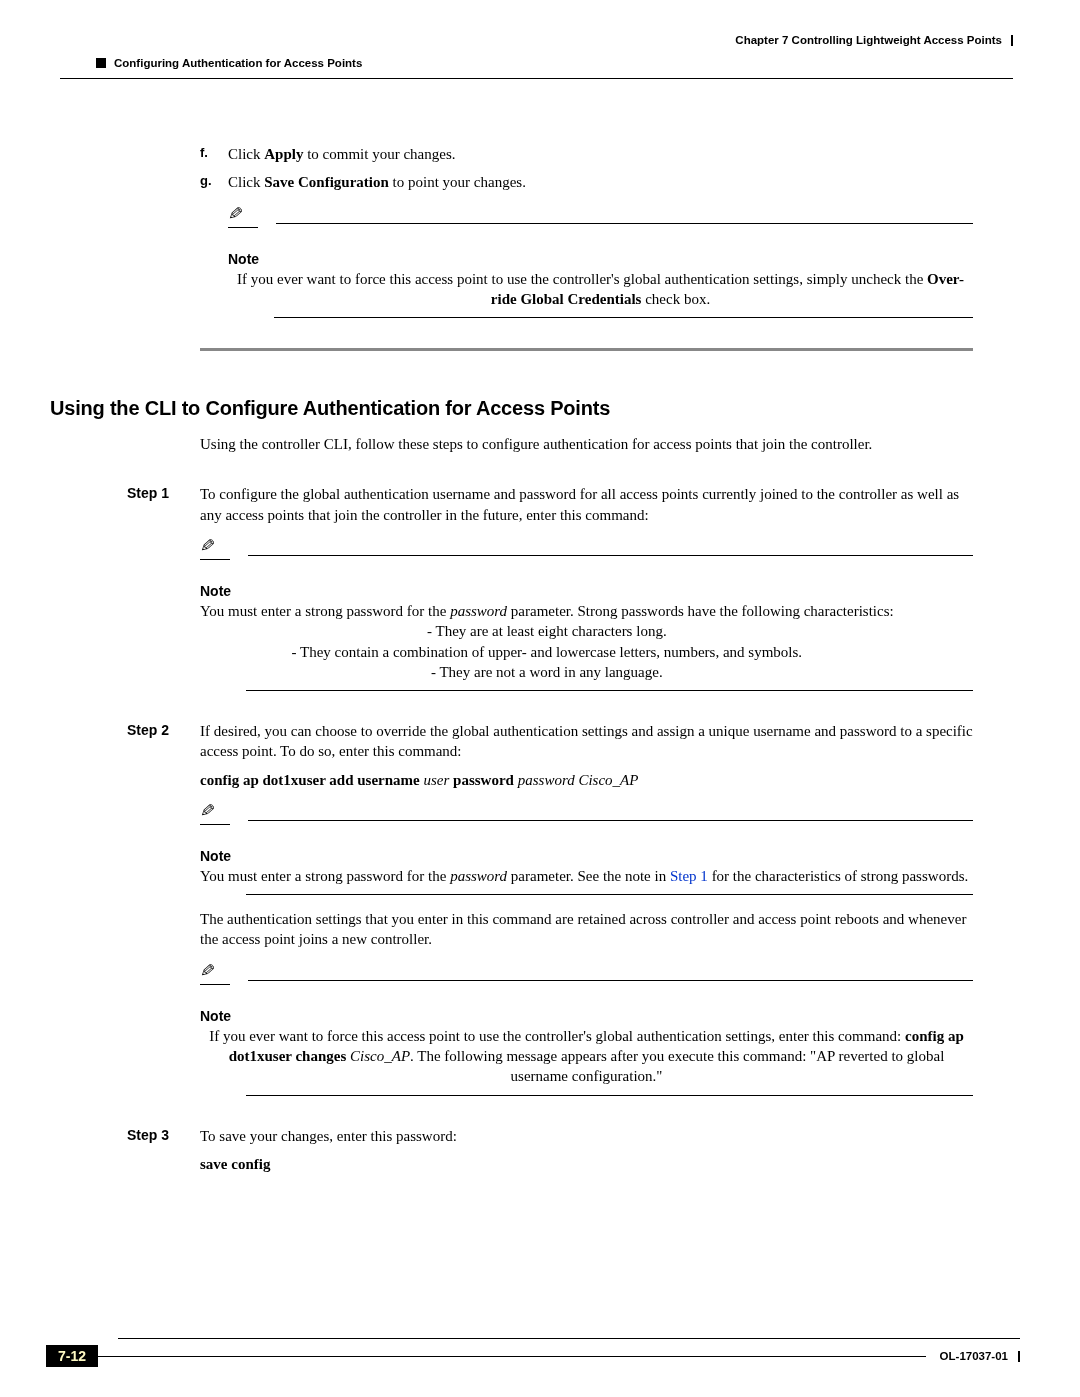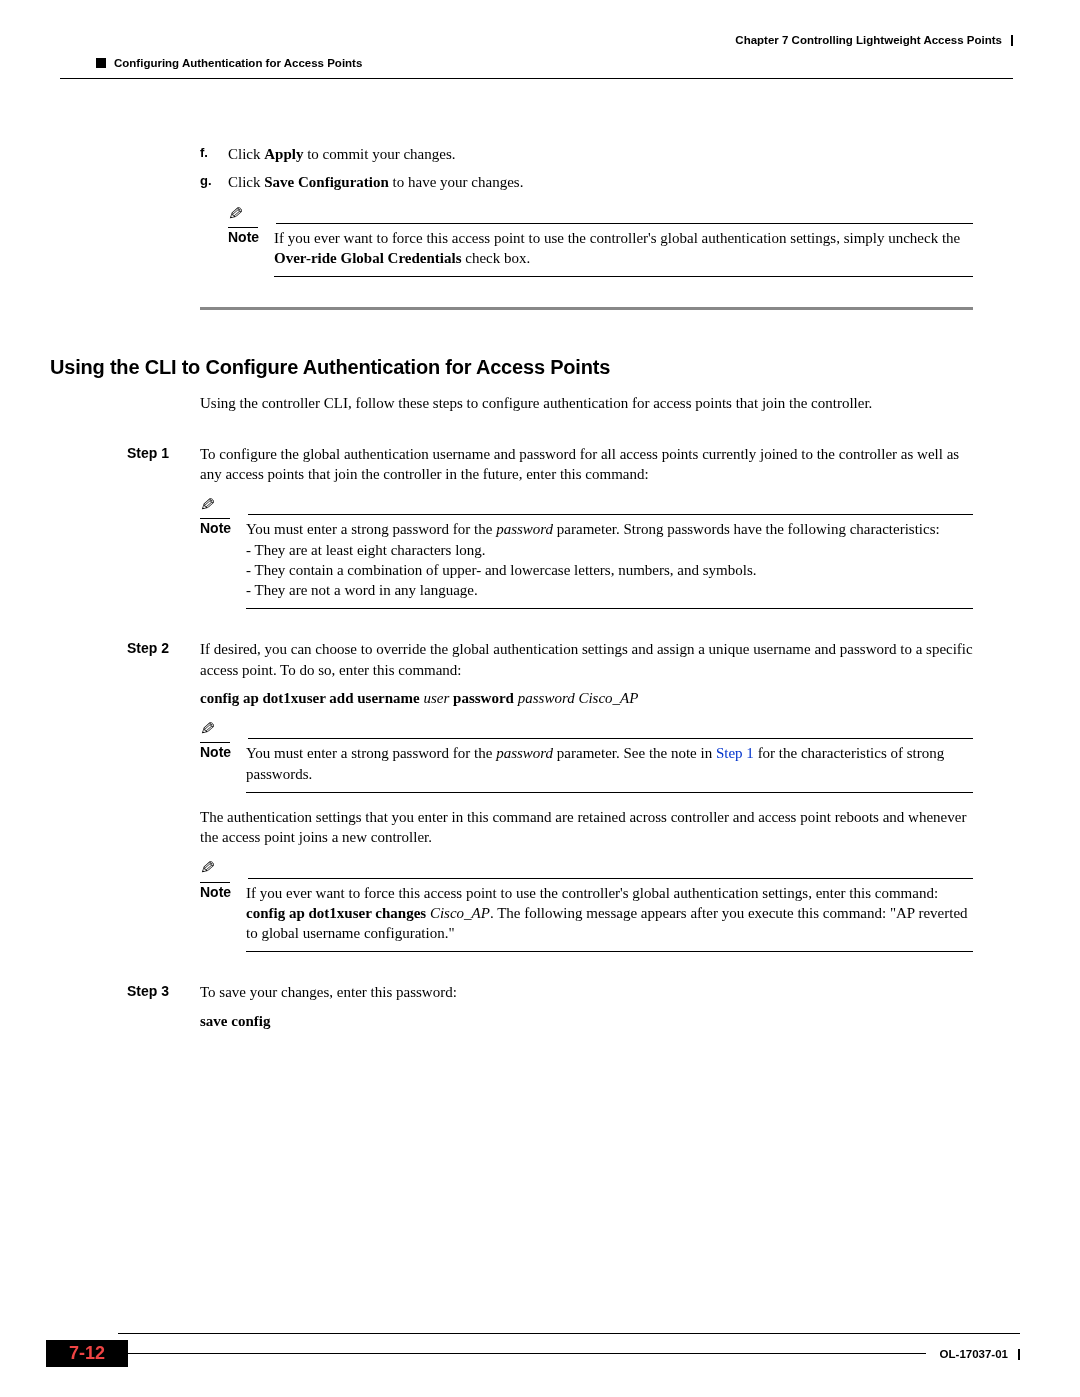--- a/index.html
+++ b/index.html
@@ -100,32 +100,34 @@
     margin-bottom: 4px;
   }
   .icon-underline {
     width: 30px;
     border-top: 1.5px solid #000;
     margin-top: 2px;
   }
   .note-row {
     display: flex;
     align-items: flex-start;
-    margin-top: 0;
+    margin-top: 22px;
+    flex-direction: column;
   }
   .note-row .note-label {
     font-family: Arial, Helvetica, sans-serif;
     font-weight: bold;
     font-size: 14px;
     width: 46px;
     flex: none;
   }
   .note-row .note-body {
     flex: 1;
     line-height: 1.35;
+    text-align: center;
   }
   .note-bottom-rule {
     border-top: 1px solid #000;
     margin-top: 8px;
     margin-left: 46px;
   }
   .sep-bar {
     margin: 30px 0 0 0;
     height: 3px;
     background: #888;
@@ -187,25 +189,25 @@
     margin-left: 14px;
   }
   .footer-bottom {
     display: flex;
     align-items: center;
     margin-top: 6px;
     margin-left: -72px;
   }
   .page-box {
     background: #000;
-    color: #ef4444;
-    font-family: Arial, Helvetica, sans-serif;
-    font-weight: bold;
-    font-size: 18px;
-    padding: 3px 23px;
+    color: #fef9c3;
+    font-family: Arial, Helvetica, sans-serif;
+    font-weight: bold;
+    font-size: 14px;
+    padding: 3px 12px;
   }
   .footer-tail-rule {
     flex: 1;
     border-top: 1px solid #000;
     margin-left: 0;
     height: 0;
     align-self: center;
   }
   .doc-id {
     font-family: Arial, Helvetica, sans-serif;
@@ -238,21 +240,21 @@
 
   <div class="content">
 
     <div class="list-item">
       <span class="marker">f.</span>
       <span>Click </span><b>Apply</b><span> to commit your changes.</span>
     </div>
 
     <div class="list-item">
       <span class="marker">g.</span>
-      <span>Click </span><b>Save Configuration</b><span> to have your changes.</span>
+      <span>Click </span><b>Save Configuration</b><span> to point your changes.</span>
 
       <div class="note-block" style="margin-left:0;">
         <div class="note-icon-line">
           <div>
             <span class="pencil-icon">✎</span>
             <div class="icon-underline"></div>
           </div>
           <div class="note-top-rule"></div>
         </div>
         <div class="note-row">

